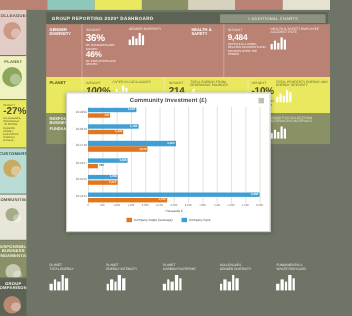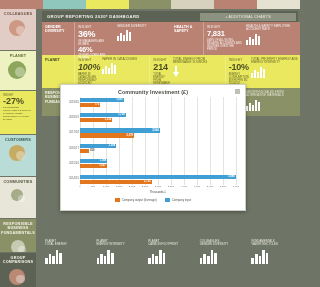--- a/index.html
+++ b/index.html
@@ -25,21 +25,21 @@
     padding-left:5px;text-transform:uppercase;
   }
   .addchart{
     position:absolute;right:2px;top:1.5px;height:8px;width:96px;
     background:#8d9280;display:flex;align-items:center;justify-content:center;
     color:#efefe8;font-size:3.6px;letter-spacing:.3px;text-transform:uppercase;
   }
 
   
   .rail{position:absolute;left:0;top:9px;width:42px;}
-  .rail .cell{width:36px;box-sizing:border-box;border-bottom:1px solid #6f7566;
+  .rail .cell{width:24px;box-sizing:border-box;border-bottom:1px solid #6f7566;
     display:flex;flex-direction:column;align-items:center;justify-content:flex-start;
     overflow:hidden;position:relative;}
   .rail .cname{font-size:3.8px;font-weight:bold;letter-spacing:.2px;text-align:center;
     padding-top:2.5px;text-transform:uppercase;line-height:4.6px;}
 
   .art{width:26px;height:20px;position:relative;margin-top:1px;}
   .blob{position:absolute;border-radius:50%;}
 
   
   .grid{position:absolute;left:42px;top:22px;width:258px;}
@@ -177,21 +177,21 @@
       <div class="cell" style="height: 43px; background: rgb(93, 99, 84); color: rgb(242, 242, 230);">
         <div class="cname">GROUP COMPARISONS</div>
         <div class="art">
           <div class="blob" style="left: 4px; top: 3px; width: 16px; height: 16px; background: rgb(201, 143, 121); opacity: 0.85;"></div>
           <div class="blob" style="left: 11px; top: 9px; width: 8.8px; height: 8.8px; background: rgb(255, 255, 255); opacity: 0.35;"></div>
         </div>
       </div>
     </div>
 
   <div class="grid" id="grid">
-      <div class="gridrow" style="background: rgb(185, 130, 115); color: rgb(255, 255, 255); height: 33px;">
+      <div class="gridrow" style="background: rgb(185, 130, 115); color: rgb(255, 255, 255); height: 48px;">
         <div class="bandlabel">GENDER DIVERSITY</div>
         <div class="kpi" style="width: 97px;">
           <div class="kpicol l">
             <div class="mini">INSIGHT</div>
             <div class="big">36%</div>
             <div class="sub">OF MANAGERS ARE WOMEN</div>
             <div class="big sm">46%</div>
             <div class="sub">OF EMPLOYEES ARE WOMEN</div>
           </div>
           <div class="kpicol r">
@@ -202,21 +202,21 @@
               <b style="height: 6px;"></b>
               <b style="height: 11px;"></b>
               <b style="height: 9px;"></b>
             </div>
           </div>
         </div>
         <div class="bandlabel">HEALTH &amp; SAFETY</div>
         <div class="kpi" style="width: 97px;">
           <div class="kpicol l">
             <div class="mini">INSIGHT</div>
-            <div class="big sm">7,831</div>
+            <div class="big sm">9,484</div>
             <div class="sub">DAYS OF ALL WORK-RELATED ACCIDENTS AND INJURIES OVER THE PERIOD</div>
           </div>
           <div class="kpicol r">
             <div class="rightttl">HEALTH &amp; SAFETY EMPLOYEE ACCIDENT RATE</div>
             <div class="barsicon">
               <b style="height: 5px;"></b>
               <b style="height: 8px;"></b>
               <b style="height: 6px;"></b>
               <b style="height: 11px;"></b>
               <b style="height: 9px;"></b>

